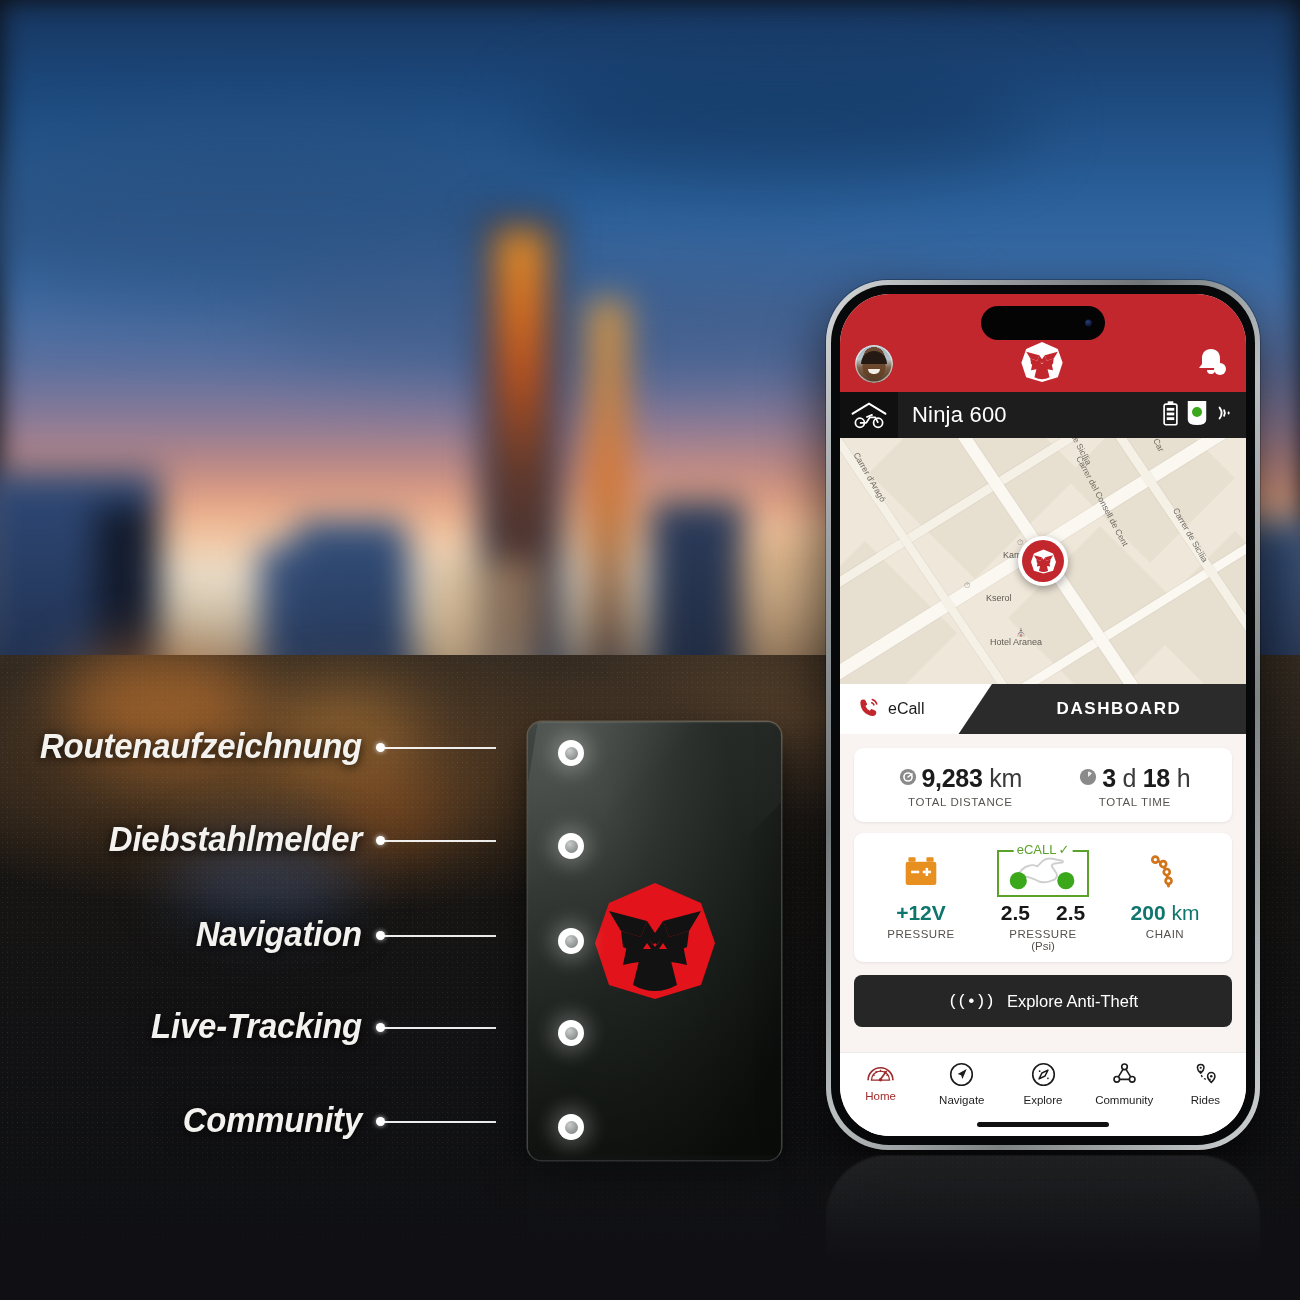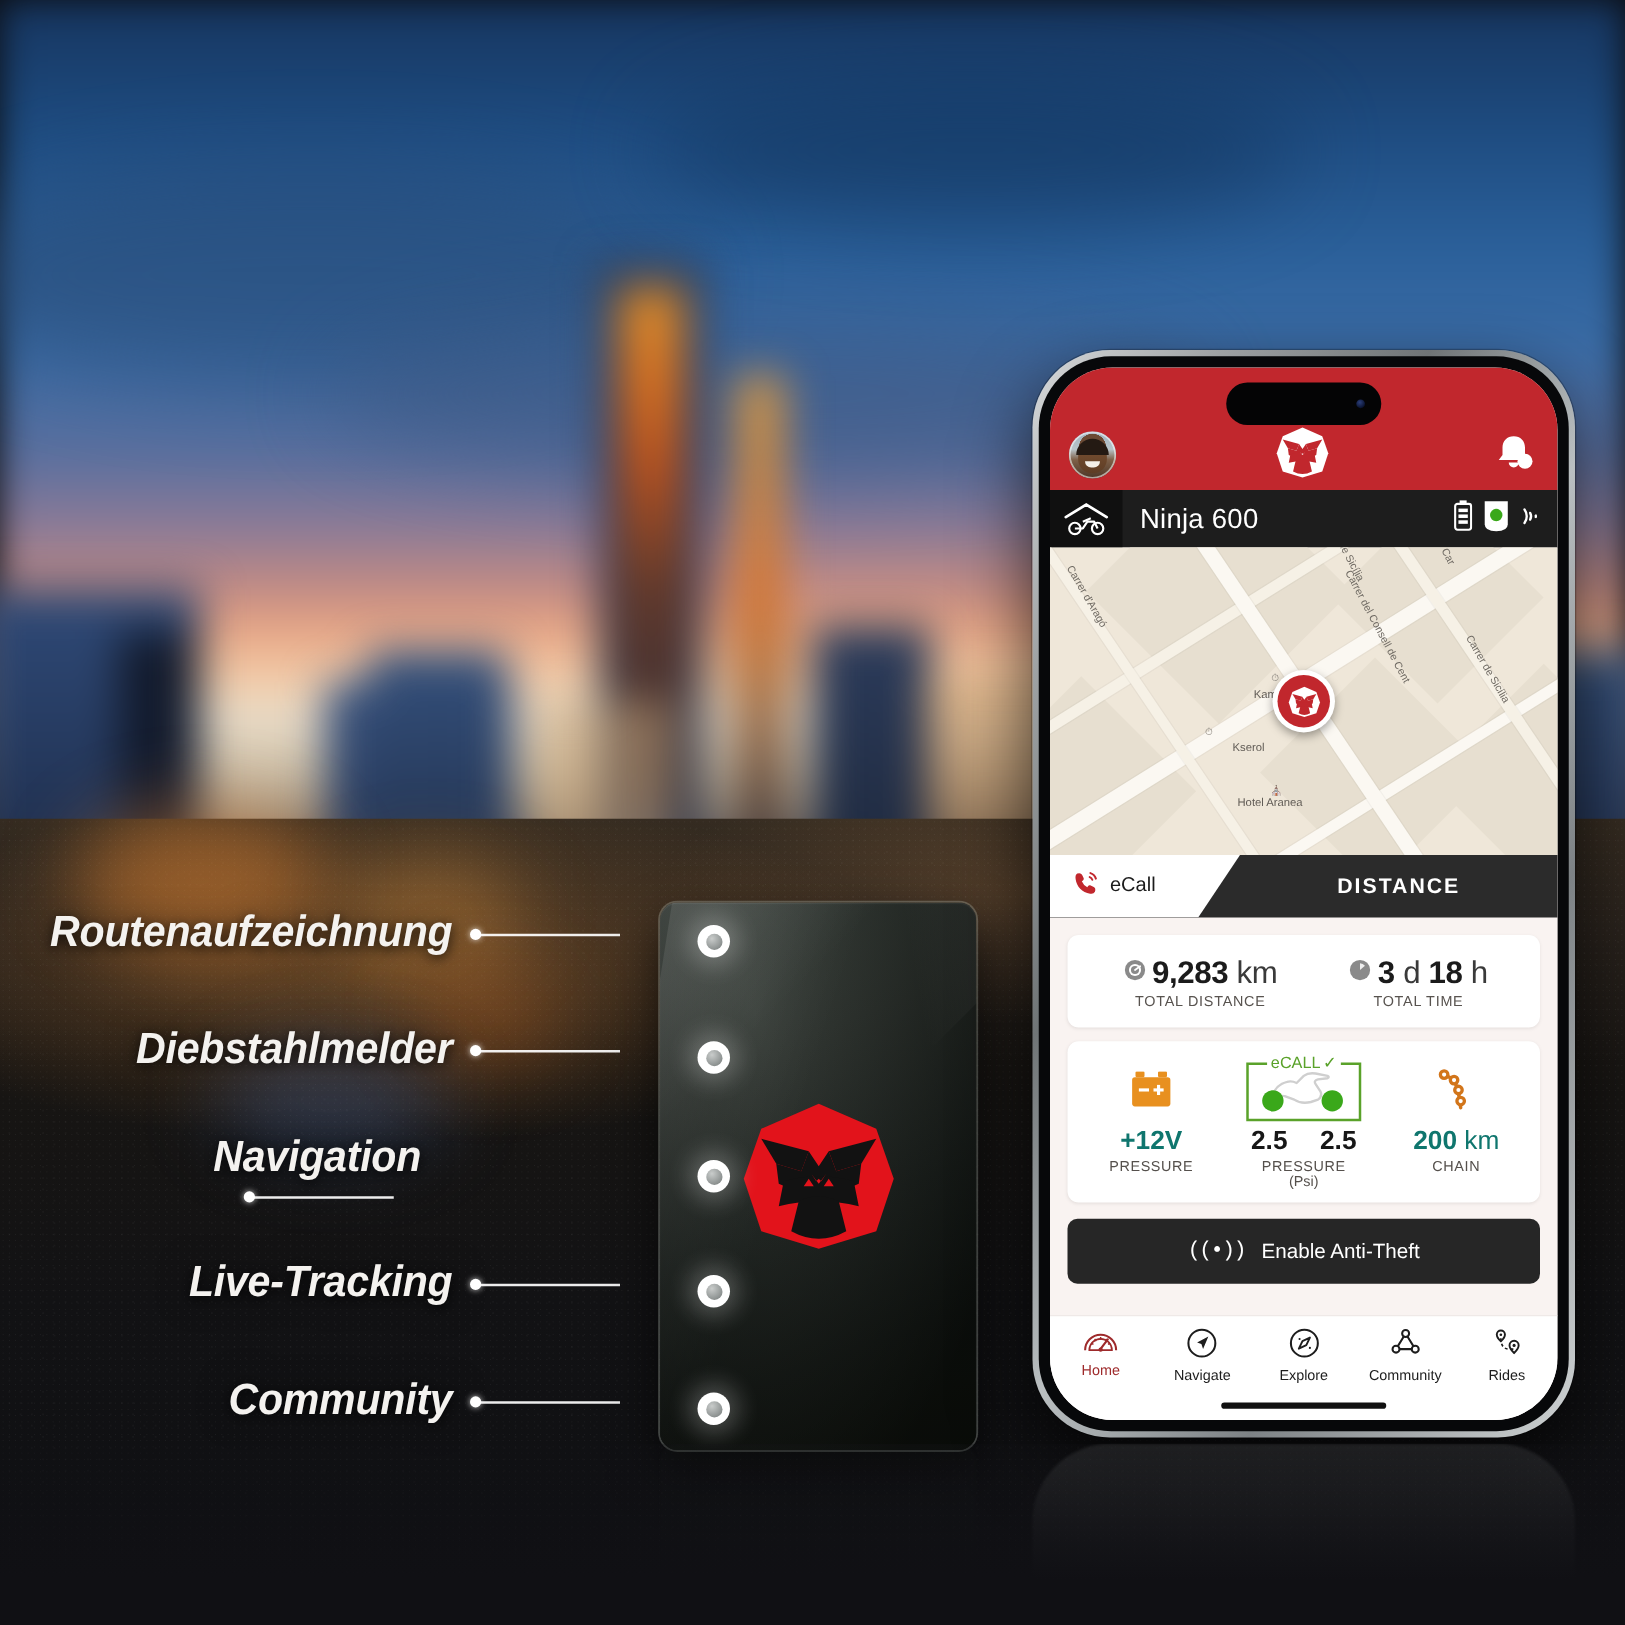--- a/index.html
+++ b/index.html
@@ -337,21 +337,21 @@
       <div class="feat-line"></div>
     </div>
   </div>
   <div class="feat" style="left:0;top:111px;width:496px;">
     <div class="feat-label">Diebstahlmelder</div>
     <div class="feat-conn">
       <div class="feat-dot"></div>
       <div class="feat-line"></div>
     </div>
   </div>
-  <div class="feat" style="left:0;top:206px;width:496px;flex-direction:column;">
+  <div class="feat" style="left:0;top:206px;width:496px;">
     <div class="feat-label">Navigation</div>
     <div class="feat-conn">
       <div class="feat-dot"></div>
       <div class="feat-line"></div>
     </div>
   </div>
   <div class="feat" style="left:0;top:298px;width:496px;">
     <div class="feat-label">Live-Tracking</div>
     <div class="feat-conn">
       <div class="feat-dot"></div>
@@ -519,21 +519,21 @@
           <span>
             <svg viewBox="0 0 22 22" width="21" height="21">
               <path d="M4 3 q3 -1 4 1 l1.4 3 q.4 1 -.6 1.7 l-1 .7 q1.4 3.4 4.6 5 l.7 -1 q.7 -1 1.7 -.6 l3 1.4 q2 1 1 4 q-1.2 2.2 -4 1.6 C8 19 3.4 14 2.6 7.6 C2.2 5 3 3.6 4 3 z" fill="#c1272d"></path>
               <path d="M15 2.6 a7 7 0 0 1 4.6 4.6" stroke="#c1272d" stroke-width="1.7" fill="none" stroke-linecap="round"></path>
               <path d="M14.4 6 a3.6 3.6 0 0 1 2.2 2.2" stroke="#c1272d" stroke-width="1.7" fill="none" stroke-linecap="round"></path>
             </svg>
           </span>
           <span>eCall</span>
         </div>
         <div class="tab-dash">
-          <span>DISTANCE</span>
+          <span>DASHBOARD</span>
         </div>
       </div>
 
       <div class="dash">
 
         <div class="card card-totals">
           <div class="total">
             <div class="total-row">
               <span>
                 <svg viewBox="0 0 20 20" width="18" height="18">
@@ -616,21 +616,21 @@
                 </g>
               </svg>
             </div>
             <div class="stat-val"><span>200</span> <span class="u">km</span></div>
             <div class="stat-cap">CHAIN</div>
           </div>
         </div>
 
         <div class="antitheft">
           <span class="waves">((•))</span>
-          <span>Enable Anti-Theft</span>
+          <span>Explore Anti-Theft</span>
         </div>
       </div>
 
       <div class="botnav">
         <div class="nav-item active">
           <span>
             <svg viewBox="0 0 30 22" width="29" height="21">
               <path d="M2 19 a13 13 0 0 1 26 0" stroke="#9e2a2b" stroke-width="1.7" fill="none"></path>
               <path d="M5.5 19 a9.5 9.5 0 0 1 19 0 z" stroke="#9e2a2b" stroke-width="1.4" fill="none"></path>
               <path d="M15 18 L21 10" stroke="#9e2a2b" stroke-width="1.8" stroke-linecap="round"></path>

